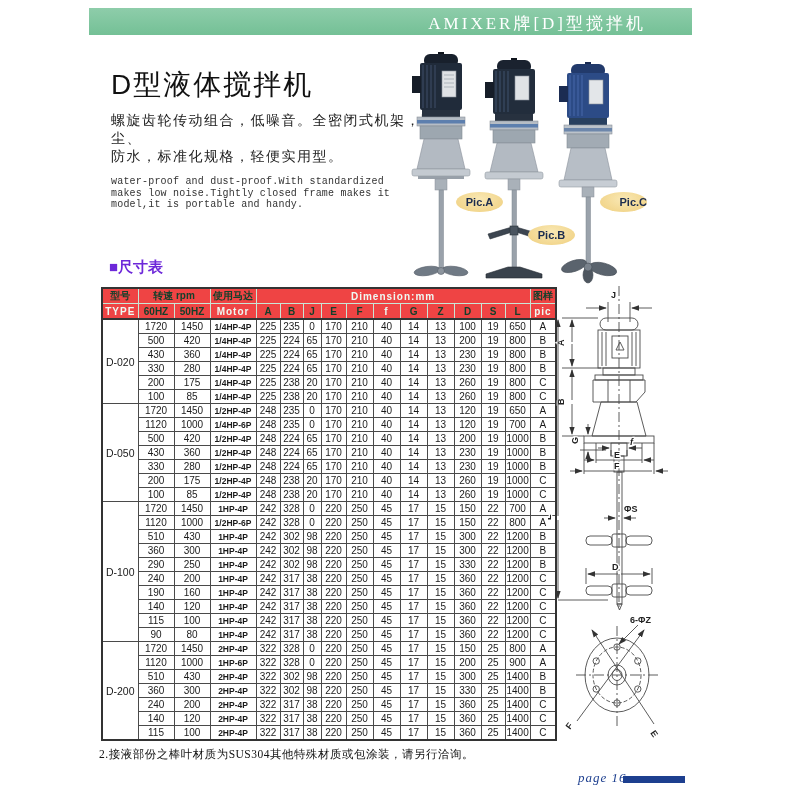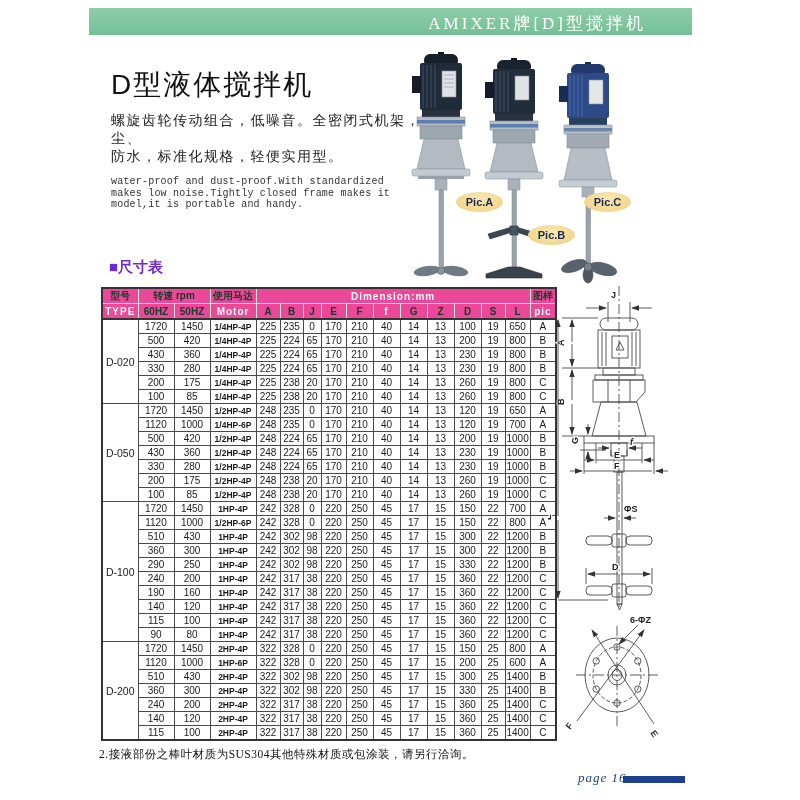--- a/index.html
+++ b/index.html
@@ -29,21 +29,21 @@
   .pic-badge{position:absolute;width:47px;height:20px;border-radius:50%;
     background:radial-gradient(ellipse at 50% 35%,#f9e8b4,#efcf7e);
     display:flex;align-items:center;justify-content:center;
     font-size:11px;font-weight:bold;color:#1c2c4e;}
 
   .dim-table{position:absolute;left:101px;top:287px;width:454px;
     border-collapse:collapse;table-layout:fixed;font-size:10px;
     border:2px solid #333;}
   .dim-table th,.dim-table td{border:1px solid #4a4a4a;text-align:center;
     padding:0;overflow:hidden;white-space:nowrap;}
-  .dim-table thead th{background:#ec4899;border:1px solid #c9e6d6;
+  .dim-table thead th{background:#ef4444;border:1px solid #c9e6d6;
     height:14px;font-weight:bold;font-size:10px;}
   .dim-table thead tr:last-child th{border-bottom:2px solid #333;}
   .h-dark{color:#13402b;}
   .h-light{color:#eff9f3;letter-spacing:1px;}
   .dim-table tbody td{height:13px;color:#1a1a1a;background:#fff;}
   .dim-table tbody tr.group-start td{border-top:1.5px solid #333;}
   .motor-cell{font-size:8.5px;font-weight:bold;}
   .col-a{color:#999fa6;}
   .group-cell{font-size:10.5px;margin-left:24px;}
 
@@ -151,21 +151,21 @@
     <circle cx="36" cy="205" r="4" fill="#79828c"></circle>
   </g>
 </svg>
 
 <div class="pic-badge" style="left:456px;top:192px;">
   <span>Pic.A</span>
 </div>
 <div class="pic-badge" style="left:528px;top:192px;margin-top:33px;">
   <span>Pic.B</span>
 </div>
-<div class="pic-badge" style="left:584px;top:192px;">
+<div class="pic-badge" style="left:600px;top:192px;justify-content:flex-end;">
   <span>Pic.C</span>
 </div>
 
 <div class="section-title">■尺寸表</div>
 
 <table class="dim-table">
   <colgroup>
     <col style="width:36px">
       <col style="width:36px">
       <col style="width:36px">
@@ -630,21 +630,21 @@
         <td class="col-a">322</td>
         <td>328</td>
         <td>0</td>
         <td>220</td>
         <td>250</td>
         <td>45</td>
         <td>17</td>
         <td>15</td>
         <td>200</td>
         <td>25</td>
-        <td>600</td>
+        <td>900</td>
         <td>A</td>
       </tr>
       <tr>
         <td>510</td>
         <td>430</td>
         <td class="motor-cell">2HP-4P</td>
         <td class="col-a">322</td>
         <td>302</td>
         <td>98</td>
         <td>220</td>

